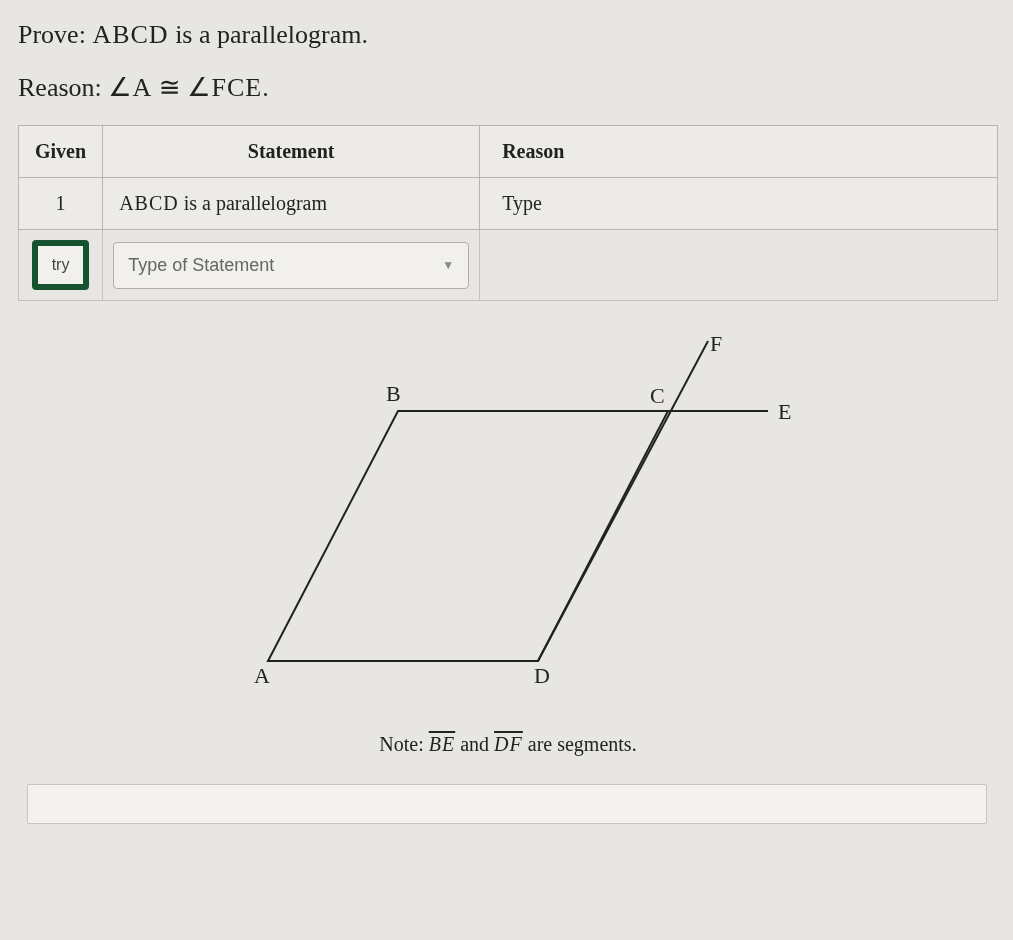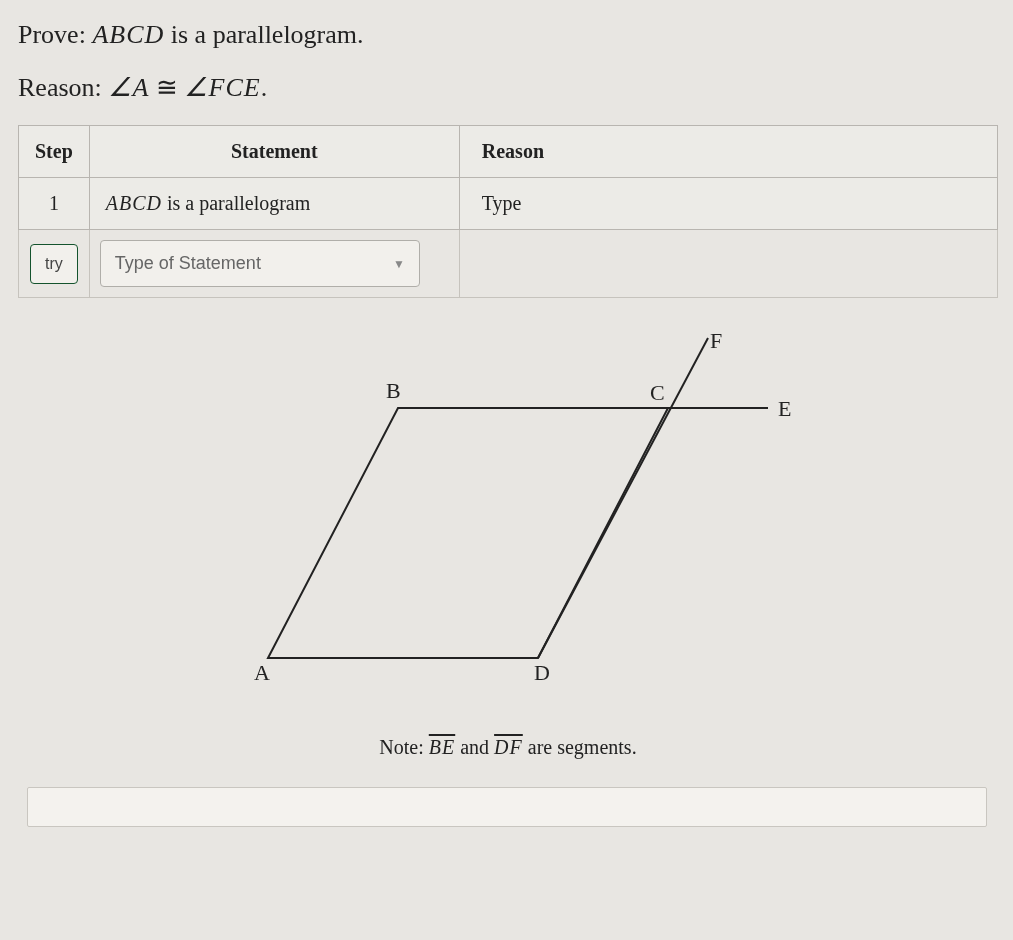--- a/index.html
+++ b/index.html
@@ -11,21 +11,21 @@
     width: 1013px;
     color: #222;
   }
   .page {
     padding: 12px 18px 30px 18px;
   }
   .given-line, .prove-line {
     font-size: 26px;
     margin: 8px 0 22px 0;
   }
-  .math-i { font-style: italic; font-family: 'Times New Roman', serif; letter-spacing: 1px; }
+  .math-i { font-family: 'Times New Roman', serif; letter-spacing: 1px; }
   .angle { font-family: 'Times New Roman', serif; }
   .proof-table {
     border-collapse: collapse;
     width: 980px;
     margin-top: 18px;
   }
   .proof-table th, .proof-table td {
     border: 1px solid #b8b5b0;
     padding: 14px 16px;
     font-size: 20px;
@@ -38,54 +38,54 @@
   .proof-table th.reason, .proof-table td.reason {
     text-align: left;
     padding-left: 22px;
     font-family: Liberation Serif, serif;
   }
   .proof-table td.step-num { text-align:center; width:70px;}
   .proof-table td.stmt { text-align:left; width:370px;}
   .try-row td { background: #e8e6e2; border-color:#c6c3bd;}
   .try-btn {
     display:inline-block;
-    border:1px solid #14532d;
+    border:6px solid #14532d;
     border-radius:4px;
     padding:10px 14px;
     background:#f2f0ec;
     font-size:16px;
     font-family: Arial, sans-serif;
     color:#444;
   }
   .type-select {
     display:flex;
     align-items:center;
     justify-content:space-between;
     border:1px solid #b0aea9;
     border-radius:4px;
     padding:12px 14px;
     background:#f2f0ec;
     font-size:18px;
     font-family: Arial, sans-serif;
     color:#666;
-    width:320px;
+    width:356px;
   }
   .chev {
     font-size:12px;
     color:#888;
   }
   .figure-wrap {
     width: 980px;
     text-align:center;
     margin-top: 30px;
   }
   .figure-svg { display:block; margin: 0 auto; }
   .note {
     font-size: 20px;
-    margin-top: 28px;
+    margin-top: 22px;
     text-align:center;
     font-family: Georgia, serif;
   }
   .overline {
     text-decoration: overline;
     font-style: italic;
     font-family:'Times New Roman', serif;
     letter-spacing:1px;
   }
   .answer-box {
@@ -106,21 +106,21 @@
     <span>Prove: </span><span class="math-i">ABCD</span><span> is a parallelogram.</span>
   </div>
 
   <div class="prove-line">
     <span>Reason: </span><span class="angle math-i">∠A</span><span> ≅ </span><span class="angle math-i">∠FCE</span><span>.</span>
   </div>
 
   <table class="proof-table">
     <tbody>
         <tr>
-      <th style="width:70px">Step</th>
+      <th style="width:70px">Given</th>
       <th style="width:370px">Statement</th>
       <th class="reason">Reason</th>
     </tr>
     <tr>
       <td class="step-num">1</td>
       <td class="stmt">
         <span class="math-i">ABCD</span><span> is a parallelogram</span>
       </td>
       <td class="reason">Type</td>
     </tr>

